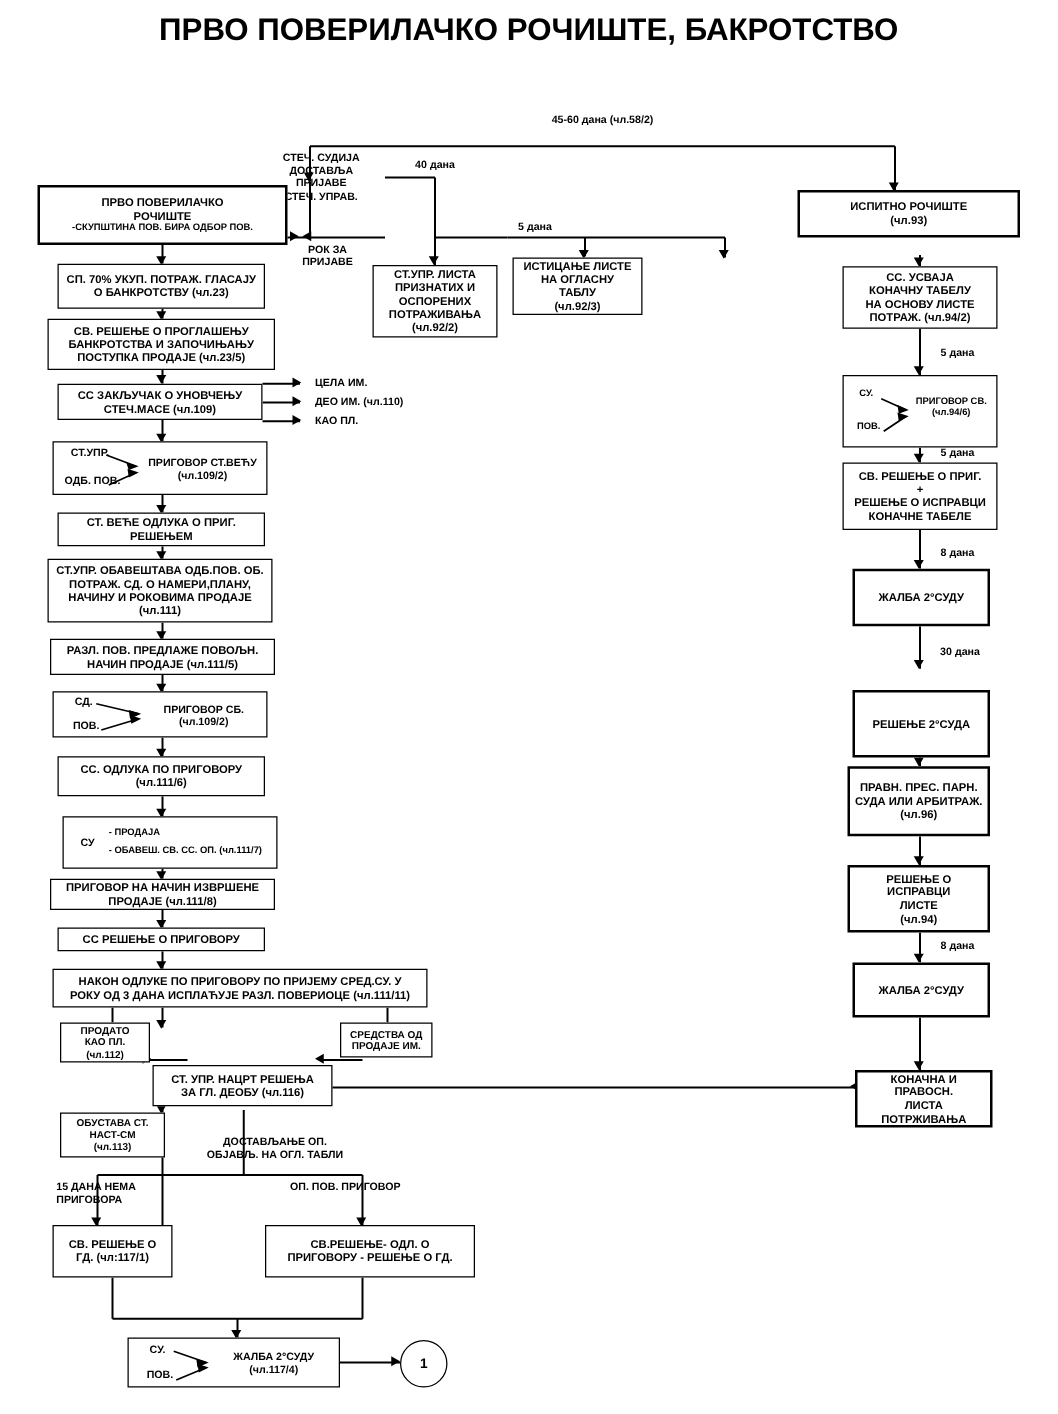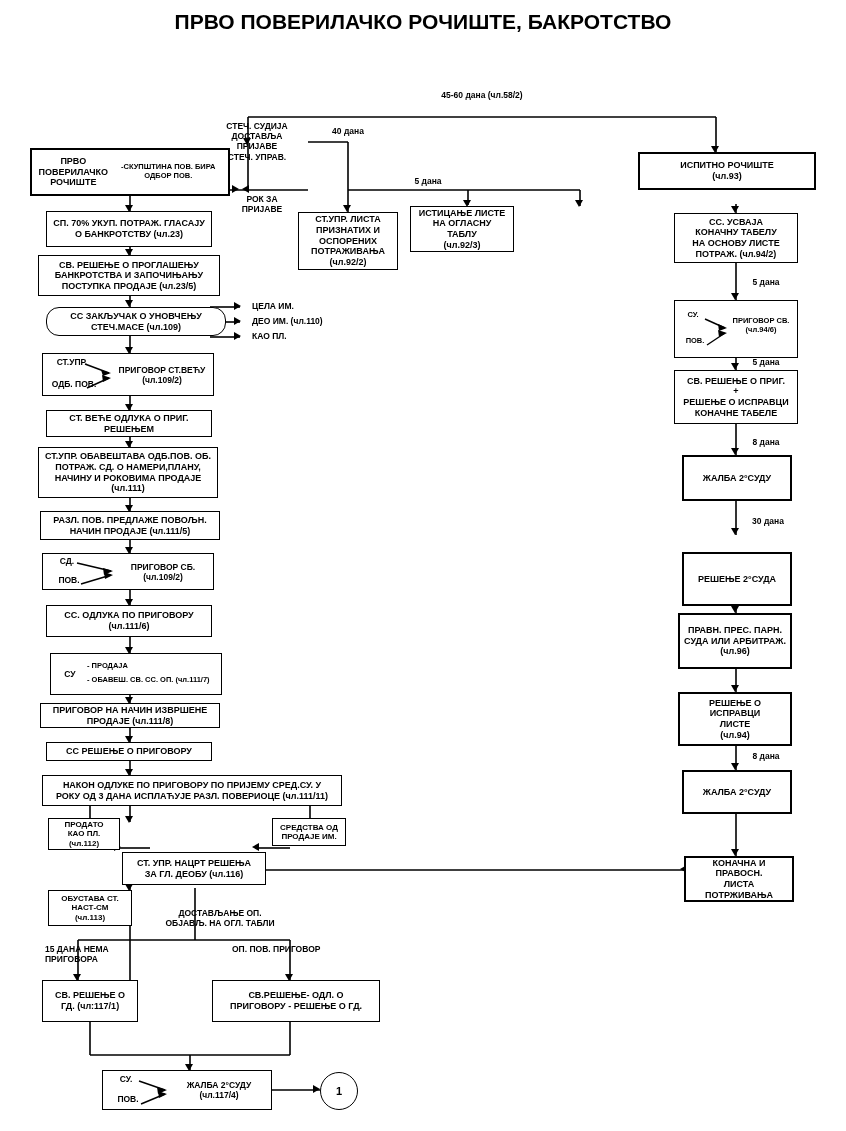--- a/index.html
+++ b/index.html
@@ -17,34 +17,34 @@
     height: 1131px;
     overflow: hidden;
     background: #ffffff;
   }
   .title {
     position: absolute;
     left: 0;
     top: 10px;
     width: 846px;
     text-align: center;
-    font-size: 21px;
+    font-size: 25px;
     font-weight: bold;
     line-height: 1.15;
     letter-spacing: 0px;
   }
   .title .l2 { display: block; }
 
   .node {
     position: absolute;
     box-sizing: border-box;
     border: 1.6px solid #000;
     background: #fff;
     display: flex;
-    flex-direction: row;
+    flex-direction: column;
     align-items: center;
     justify-content: center;
     text-align: center;
     font-size: 9px;
     font-weight: bold;
     line-height: 1.18;
     padding: 2px 3px;
   }
   .node .sub {
     font-weight: bold;
@@ -279,21 +279,21 @@
     <div style="white-space:pre-line;">СП. 70% УКУП. ПОТРАЖ. ГЛАСАЈУ
 О БАНКРОТСТВУ (чл.23)</div>
   </div>
 
   <div class="node" style="left:38px; top:255px; width:182px; height:41px;">
     <div style="white-space:pre-line;">СВ. РЕШЕЊЕ О ПРОГЛАШЕЊУ
 БАНКРОТСТВА И ЗАПОЧИЊАЊУ
 ПОСТУПКА ПРОДАЈЕ (чл.23/5)</div>
   </div>
 
-  <div class="node" style="left:46px; top:307px; width:180px; height:29px;border-radius:13px;">
+  <div class="node" style="left:46px; top:307px; width:164px; height:29px;">
     <div style="white-space:pre-line;">СС ЗАКЉУЧАК О УНОВЧЕЊУ
 СТЕЧ.МАСЕ (чл.109)</div>
   </div>
 
   <div class="splitbox" style="left:42px; top:353px; width:172px; height:43px;">
     <div class="a" style="left:4px; top:4px; width:50px;">СТ.УПР.</div>
     <div class="a" style="left:4px; top:26px; width:54px;">ОДБ. ПОВ.</div>
     <div class="b" style="left:70px; top:12px; width:98px; white-space:pre-line;">ПРИГОВОР СТ.ВЕЋУ
 (чл.109/2)</div>
     <svg width="172" height="43" style="position:absolute;left:0;top:0;">

